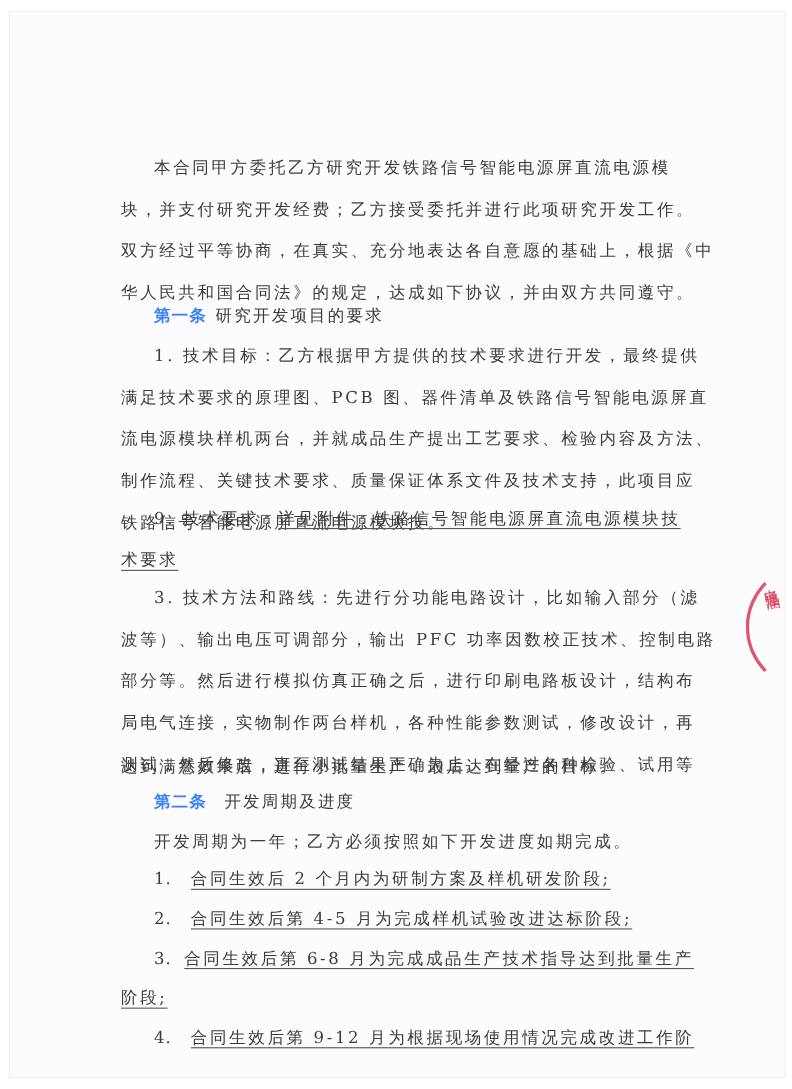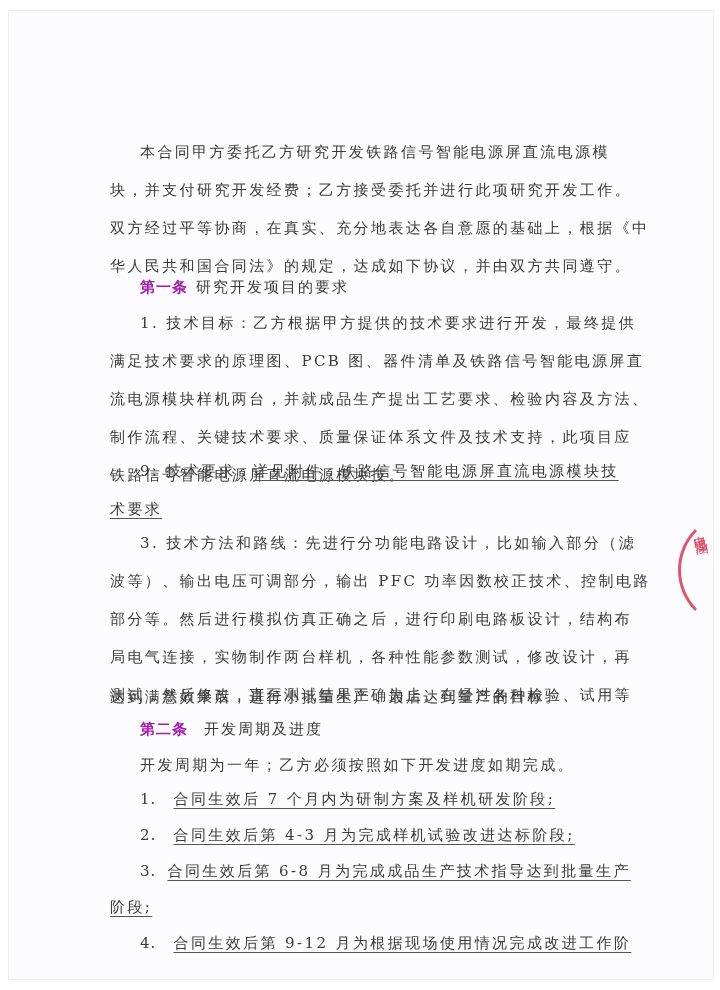--- a/index.html
+++ b/index.html
@@ -37,21 +37,21 @@
       letter-spacing: 2.4px;
       line-height: 22px;
       color: #3c3c3c;
       margin-top: 48px;
     }
     .indent { left: 30px; }
     .noindent { left: 0; }
     .heading-label {
       font-family: "DejaVu Sans", "Liberation Sans", sans-serif;
       font-weight: bold;
-      color: #a21caf;
+      color: #3b82f6;
       letter-spacing: 1px;
       margin-right: 8px;
     }
     .heading-title {
       letter-spacing: 2px;
     }
     .u {
       text-decoration: underline;
       text-decoration-color: #555;
       text-underline-offset: 4px;
@@ -129,25 +129,25 @@
   <div class="line noindent" style="top:638px;">达到满意效果后，进行小批量生产，最后达到量产的目标。</div>
 
   <div class="line indent" style="top:670px;">
     <span class="heading-label">第二条</span><span class="heading-title" style="margin-left:8px;text-align:right;">开发周期及进度</span>
   </div>
 
   <div class="line indent" style="top:706px;">开发周期为一年；乙方必须按照如下开发进度如期完成。</div>
 
   <div class="line indent" style="top:740px;">
     <span class="num">1.</span>
-    <span class="u" style="margin-left:10px;">合同生效后 7 个月内为研制方案及样机研发阶段;</span>
+    <span class="u" style="margin-left:10px;">合同生效后 2 个月内为研制方案及样机研发阶段;</span>
   </div>
   <div class="line indent" style="top:776px;">
     <span class="num">2.</span>
-    <span class="u" style="margin-left:10px;">合同生效后第 4-3 月为完成样机试验改进达标阶段;</span>
+    <span class="u" style="margin-left:10px;">合同生效后第 4-5 月为完成样机试验改进达标阶段;</span>
   </div>
   <div class="line indent" style="top:812px;">
     <span class="num">3.</span>
     <span class="u" style="margin-left:4px;text-align:right;">合同生效后第 6-8 月为完成成品生产技术指导达到批量生产</span>
   </div>
   <div class="line noindent" style="top:848px;">
     <span class="u">阶段;</span>
   </div>
   <div class="line indent" style="top:884px;">
     <span class="num">4.</span>

